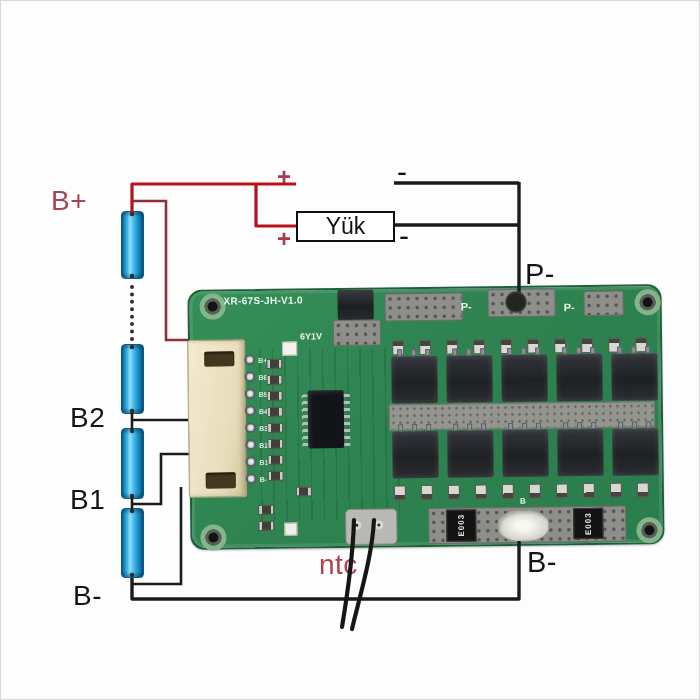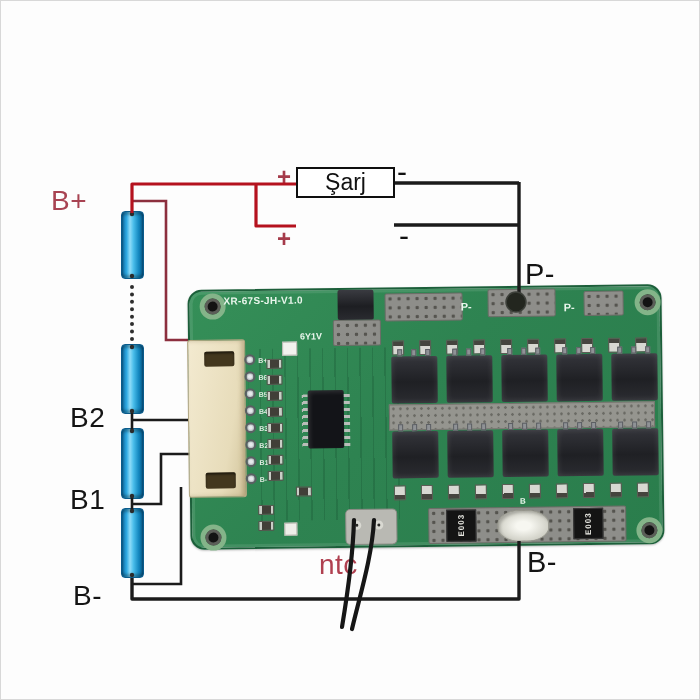--- a/index.html
+++ b/index.html
@@ -257,22 +257,22 @@
 
   <svg class="layer" style="z-index:5">
     <path d="M131 212 V183 H295 M255 183 V225 H295" fill="none" stroke="#b5121e" stroke-width="3.2" stroke-linejoin="round"></path>
     <path d="M393 182 H518 M393 224 H518 M518 181 V295" fill="none" stroke="#1b1b1b" stroke-width="3.4" stroke-linejoin="round"></path>
     <circle cx="515" cy="301" r="10" fill="#23261f" stroke="#3d403a" stroke-width="1.5"></circle>
     <path d="M131 577 V598 H518 V540" fill="none" stroke="#1b1b1b" stroke-width="3.4" stroke-linejoin="round"></path>
     <path d="M353 519 C352 555 347 590 341 626" fill="none" stroke="#161616" stroke-width="4.2" stroke-linecap="round"></path>
     <path d="M373 519 C371 556 359 594 351 628" fill="none" stroke="#161616" stroke-width="4.2" stroke-linecap="round"></path>
   </svg>
 
-  <div class="tbox" style="left:295px;top:166px;">
-    <span>Şarj</span>
+  <div class="tbox" style="left:295px;top:210px;">
+    <span>Yük</span>
   </div>
 
   <div class="lbl red" style="left:50px;top:186px;">B+</div>
   <div class="sign red" style="left:276px;top:164px;">+</div>
   <div class="sign blk" style="left:396px;top:156px;">-</div>
   <div class="sign red" style="left:276px;top:226px;">+</div>
   <div class="sign blk" style="left:398px;top:220px;">-</div>
   <div class="lbl" style="left:524px;top:259px;font-size:29px;">P-</div>
   <div class="lbl" style="left:69px;top:403px;">B2</div>
   <div class="lbl" style="left:69px;top:485px;">B1</div>

